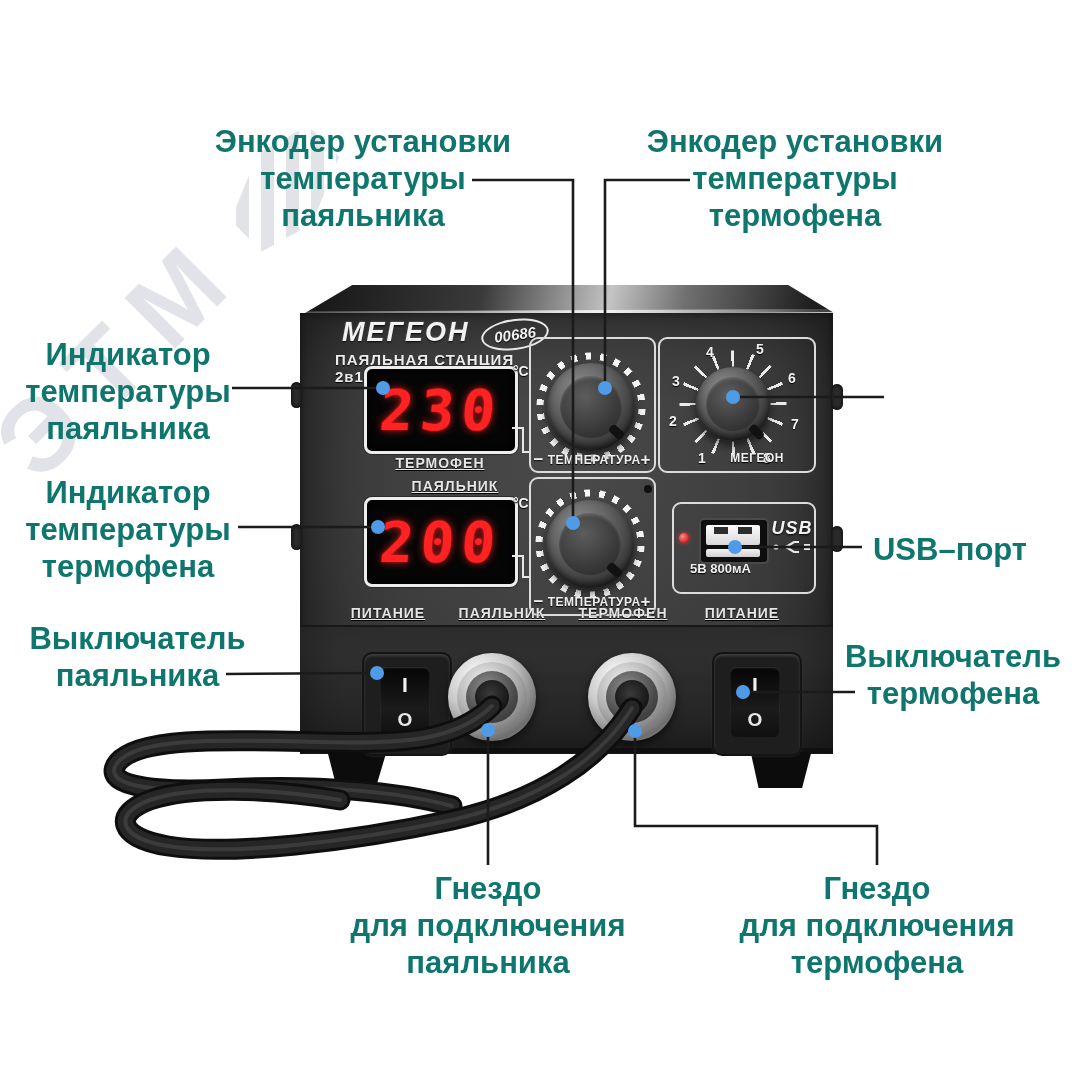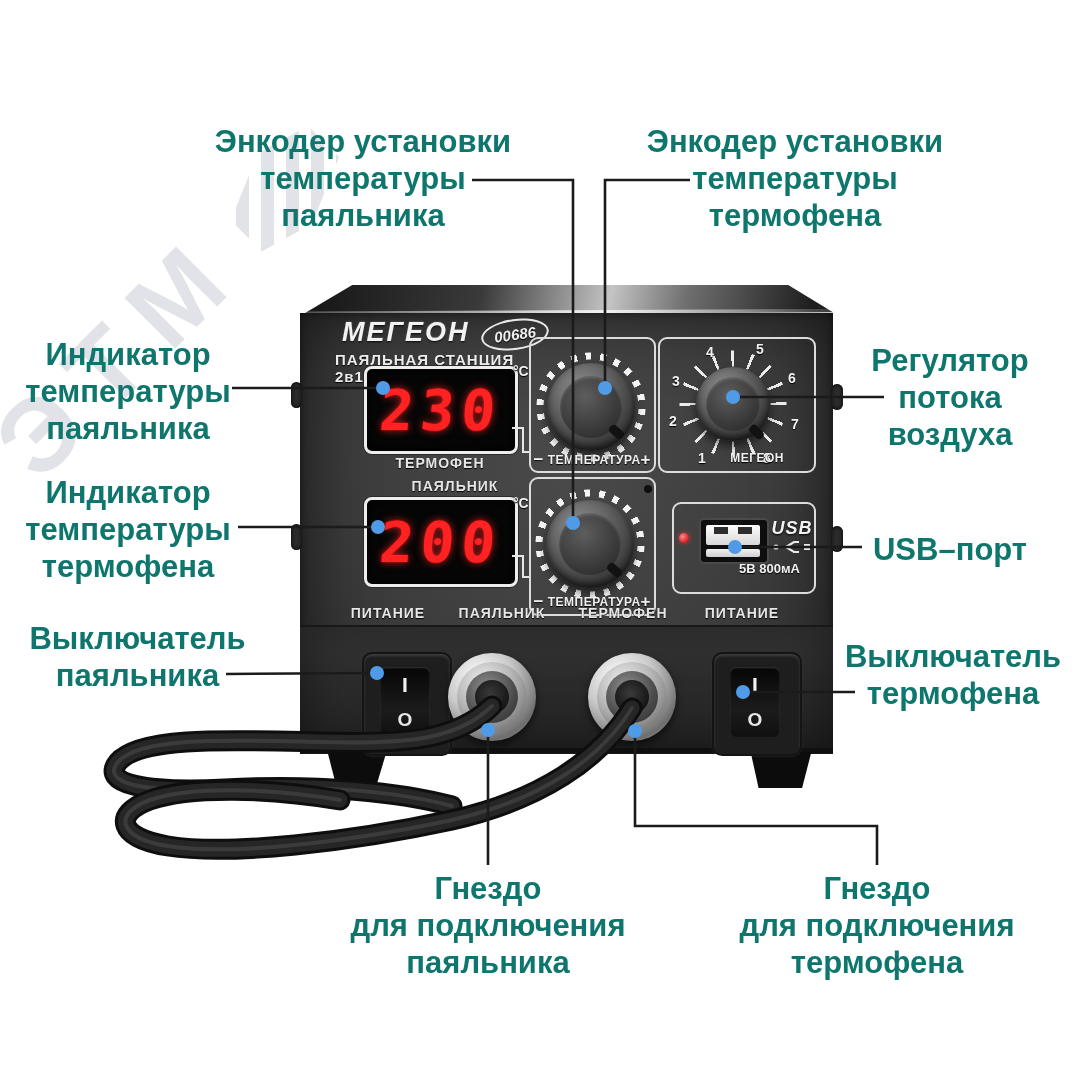--- a/index.html
+++ b/index.html
@@ -43,21 +43,21 @@
   .subtitle{left:335px;top:351px;width:195px;font-weight:bold;font-size:15px;
             letter-spacing:1px;color:#ececec;text-shadow:0 1px 1px #000;}
 
   
   .disp{border:3px solid #ededed;border-radius:8px;background:#060606;
         box-shadow:0 0 0 1px #2a2a2a,inset 0 0 14px #000;display:flex;align-items:center;justify-content:center;}
   .digits{font-family:"DejaVu Sans Mono",monospace;font-weight:bold;font-size:56px;color:#ff2222;
           letter-spacing:7px;transform:skewX(-5deg);text-shadow:0 0 9px rgba(255,40,40,.75),0 0 2px #f00;}
   .degc{color:#f0f0f0;font-weight:bold;font-size:14px;text-shadow:0 1px 1px #000;}
   .cap{position:absolute;text-align:center;font-weight:bold;font-size:14px;letter-spacing:1px;
-       color:#e6e6e6;text-shadow:0 1px 1px #000;}
+       color:#e6e6e6;text-shadow:0 1px 1px #000;text-decoration:underline;}
 
   
   .panel{border:2px solid #dcdcdc;border-radius:9px;}
   .panel-cap{position:absolute;text-align:right;font-weight:bold;font-size:12px;letter-spacing:.5px;
              color:#f0f0f0;text-shadow:0 1px 1px #000;white-space:nowrap;}
   .pm{font-size:17px;vertical-align:-1px;}
 
   
   .dotring{border-radius:50%;
            background:repeating-conic-gradient(from -6deg,rgba(255,255,255,.95) 0deg 6.5deg,transparent 6.5deg 16.36deg);
@@ -77,21 +77,21 @@
 
   
   .led{left:679px;top:533px;width:10px;height:10px;border-radius:50%;
        background:radial-gradient(circle at 35% 35%,#ff8a8a,#d42020 70%,#7a0c0c);box-shadow:0 0 5px rgba(255,60,60,.8);}
   .usb-outer{left:699px;top:518px;width:66px;height:42px;background:#0e0e0e;border:2px solid #4a4a4a;border-radius:5px;}
   .usb-inner{left:706px;top:525px;width:54px;height:20px;background:linear-gradient(#fdfdfd,#d8d8d8);border-radius:2px;}
   .usb-pin{position:absolute;top:2px;width:14px;height:7px;background:#2d2d2d;}
   .usb-tongue{left:706px;top:549px;width:54px;height:8px;background:linear-gradient(#f2f2f2,#cfcfcf);border-radius:2px;}
   .usb-logo{left:766px;top:518px;width:52px;text-align:center;font-style:italic;font-weight:bold;font-size:18px;
             color:#f2f2f2;text-shadow:0 1px 2px #000;letter-spacing:1px;}
-  .usb-rating{left:690px;top:561px;width:110px;text-align:right;font-weight:bold;font-size:13px;
+  .usb-rating{left:690px;top:561px;width:110px;text-align:left;font-weight:bold;font-size:13px;
               color:#f0f0f0;text-shadow:0 1px 1px #000;}
 
   
   .sw-bezel{width:86px;height:100px;background:#1e1e1e;border:2px solid #141414;border-radius:10px;
             box-shadow:inset 0 2px 3px rgba(255,255,255,.15),0 1px 2px rgba(255,255,255,.08);}
   .sw-rocker{position:absolute;left:16px;top:13px;width:50px;height:70px;border-radius:6px;
              background:linear-gradient(#060606,#1b1b1b 60%,#101010);box-shadow:inset 0 1px 2px rgba(255,255,255,.2);}
   .sw-i{position:absolute;left:0;top:6px;width:100%;text-align:center;color:#f2f2f2;font-weight:bold;font-size:21px;}
   .sw-o{position:absolute;left:0;bottom:6px;width:100%;text-align:center;color:#e8e8e8;font-weight:bold;font-size:19px;}
 
@@ -272,25 +272,20 @@
   <div class="callout" style="left:12px;top:336px;width:232px;">
     <div>Индикатор</div>
     <div>температуры</div>
     <div>паяльника</div>
   </div>
   <div class="callout" style="left:12px;top:474px;width:232px;">
     <div>Индикатор</div>
     <div>температуры</div>
     <div>термофена</div>
   </div>
-  <div class="callout" style="left:844px;top:342px;width:212px;">
-    <div>Регулятор</div>
-    <div>потока</div>
-    <div>воздуха</div>
-  </div>
   <div class="callout" style="left:860px;top:531px;width:180px;">
     <div>USB–порт</div>
   </div>
   <div class="callout" style="left:20px;top:620px;width:235px;">
     <div>Выключатель</div>
     <div>паяльника</div>
   </div>
   <div class="callout" style="left:843px;top:638px;width:220px;">
     <div>Выключатель</div>
     <div>термофена</div>

